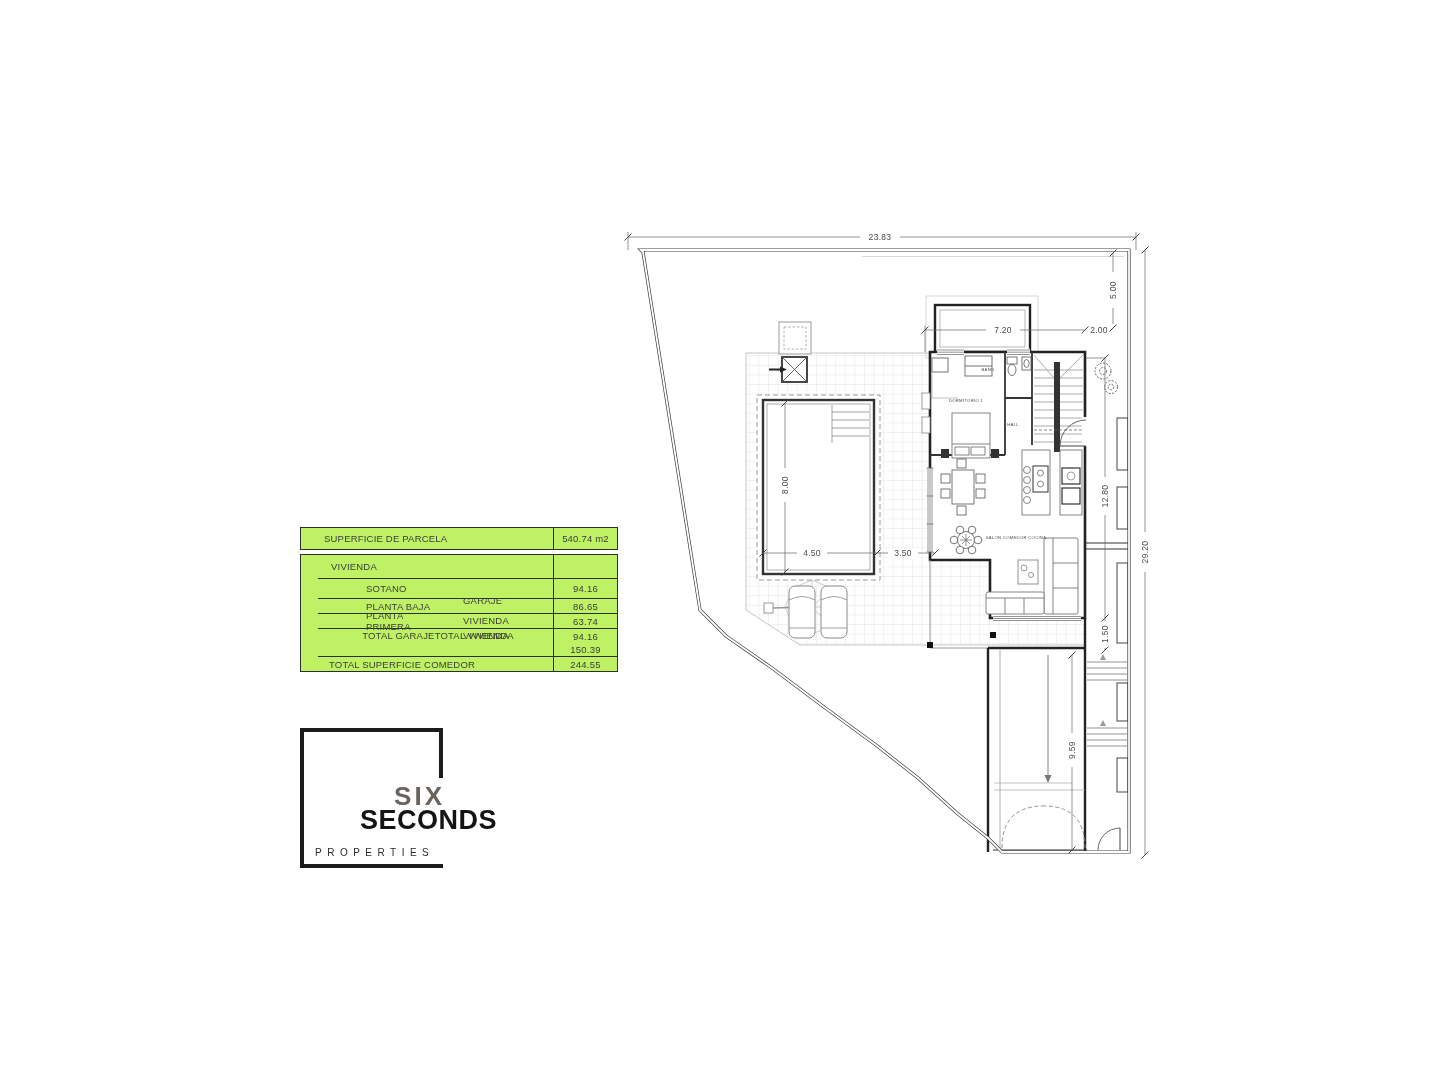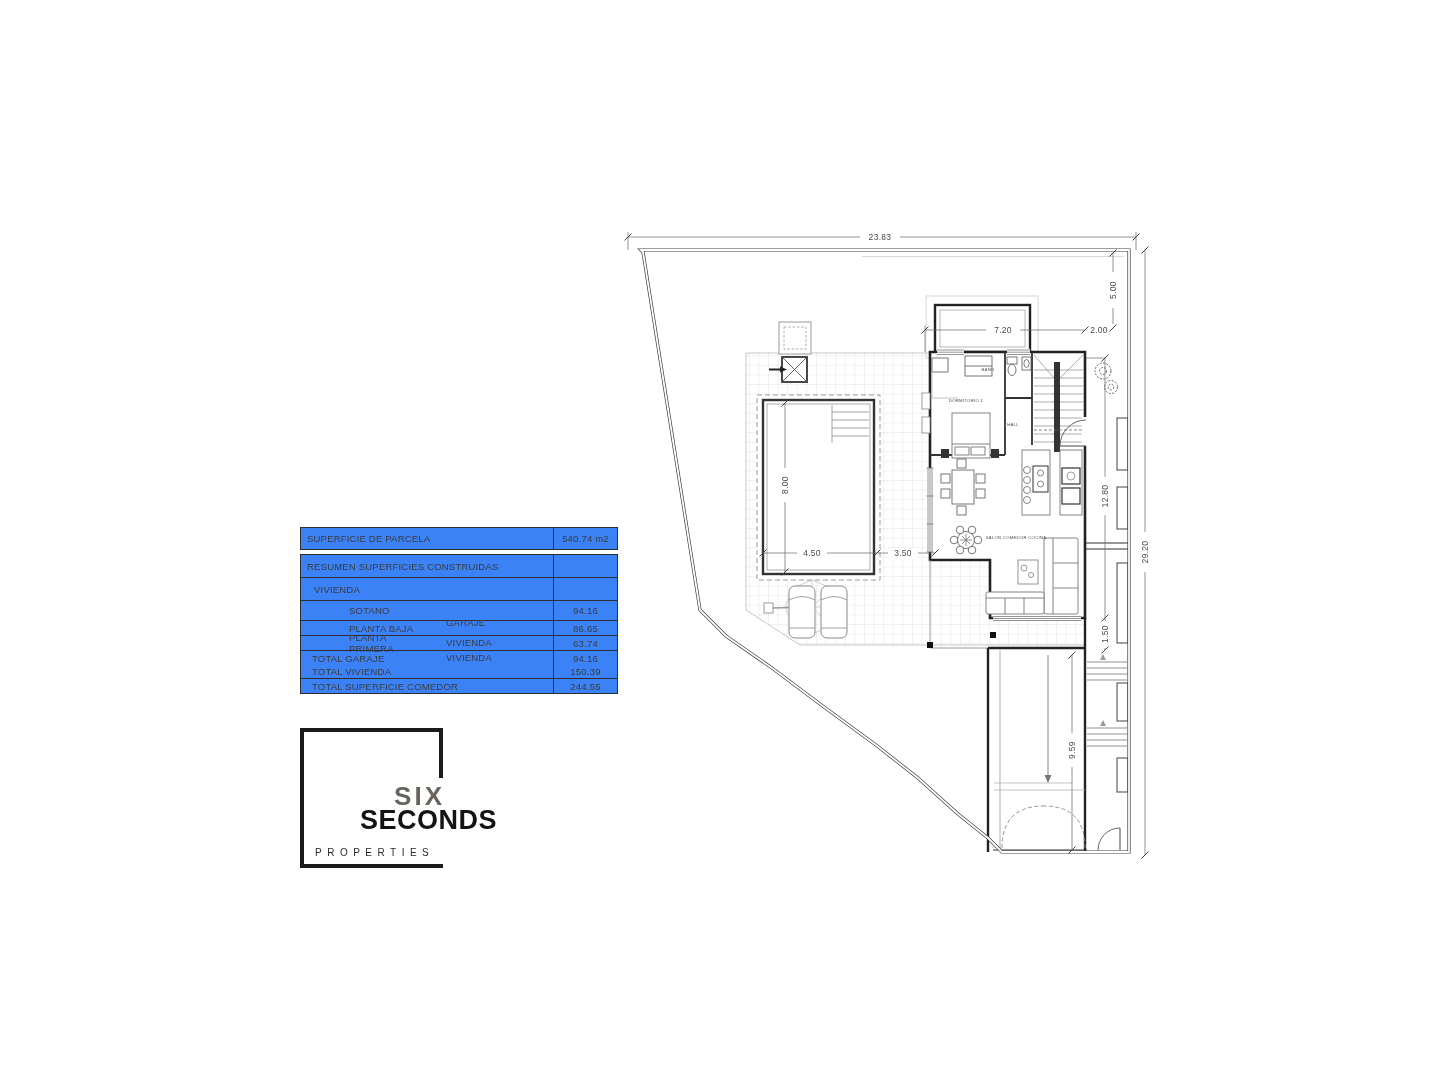--- a/index.html
+++ b/index.html
@@ -2,33 +2,33 @@
 <html><head>
 <meta charset="utf-8">
 <style>
   html,body{margin:0;padding:0;background:#fff;}
   .sheet{position:relative;width:1440px;height:1080px;background:#ffffff;overflow:hidden;
          font-family:"Liberation Sans", sans-serif;}
 
   
   .area-table{position:absolute;left:300px;top:527px;width:318px;color:#3b3b3b;
               font-size:9.5px;letter-spacing:.2px;}
-  .t-box{border:1.6px solid #2e2e2e;box-sizing:border-box;background:#3b82f6;}
+  .t-box{border:1.6px solid #2e2e2e;box-sizing:border-box;background:#bef264;padding-left:17px;}
   .t-box.parcel{height:23px;display:flex;margin-bottom:4px;}
   .trow{display:flex;border-top:1.2px solid #2e2e2e;box-sizing:border-box;}
   .t-box.main .trow:first-child{border-top:none;}
   .cell{display:flex;align-items:center;padding:0 6px;box-sizing:border-box;}
   .cell.lbl{flex:1;}
   .cell.val{width:64px;border-left:1.2px solid #2e2e2e;justify-content:center;padding:0;}
   .cell.c1{width:96px;margin-left:42px;}
   .cell.c2{flex:1;border-left:1.2px solid #2e2e2e;margin-top:21px;}
   .indent{padding-left:13px;}
   .indent2{padding-left:11px;}
   .h22{height:22px}.h23{height:23px}.h20{height:20px}.h15{height:15px}.h28{height:28px}
-  .stack{flex-direction:column;justify-content:center;align-items:flex-start;line-height:13px;}
+  .stack{flex-direction:row;justify-content:center;align-items:flex-start;line-height:13px;}
   .stackv{flex-direction:column;justify-content:center;align-items:center;line-height:13px;}
 
   
   .logo{position:absolute;left:300px;top:728px;width:143px;height:140px;}
   .logo .frame{position:absolute;left:0;top:0;right:0;bottom:0;
                border-left:4px solid #1b1b1b;border-top:4px solid #1b1b1b;border-bottom:4px solid #1b1b1b;}
   .logo .frame-right{position:absolute;right:0;top:0;width:4px;height:50px;background:#1b1b1b;}
   .logo .six{position:absolute;right:-2px;top:53px;font-size:26px;font-weight:bold;
              letter-spacing:3px;color:#6a645e;white-space:nowrap;}
   .logo .seconds{position:absolute;left:13px;top:77px;font-size:27px;font-weight:bold;
@@ -46,24 +46,20 @@
 <body>
 
 <div class="sheet">
 
   <div class="area-table">
     <div class="t-box parcel">
       <div class="cell lbl">SUPERFICIE DE PARCELA</div>
       <div class="cell val">540.74 m2</div>
     </div>
     <div class="t-box main">
-      <div class="trow h22">
-        <div class="cell lbl">RESUMEN SUPERFICIES CONSTRUIDAS</div>
-        <div class="cell val"></div>
-      </div>
       <div class="trow h23">
         <div class="cell lbl indent">VIVIENDA</div>
         <div class="cell val"></div>
       </div>
       <div class="trow h20">
         <div class="cell c1">SOTANO</div>
         <div class="cell c2">GARAJE</div>
         <div class="cell val">94.16</div>
       </div>
       <div class="trow h15">

